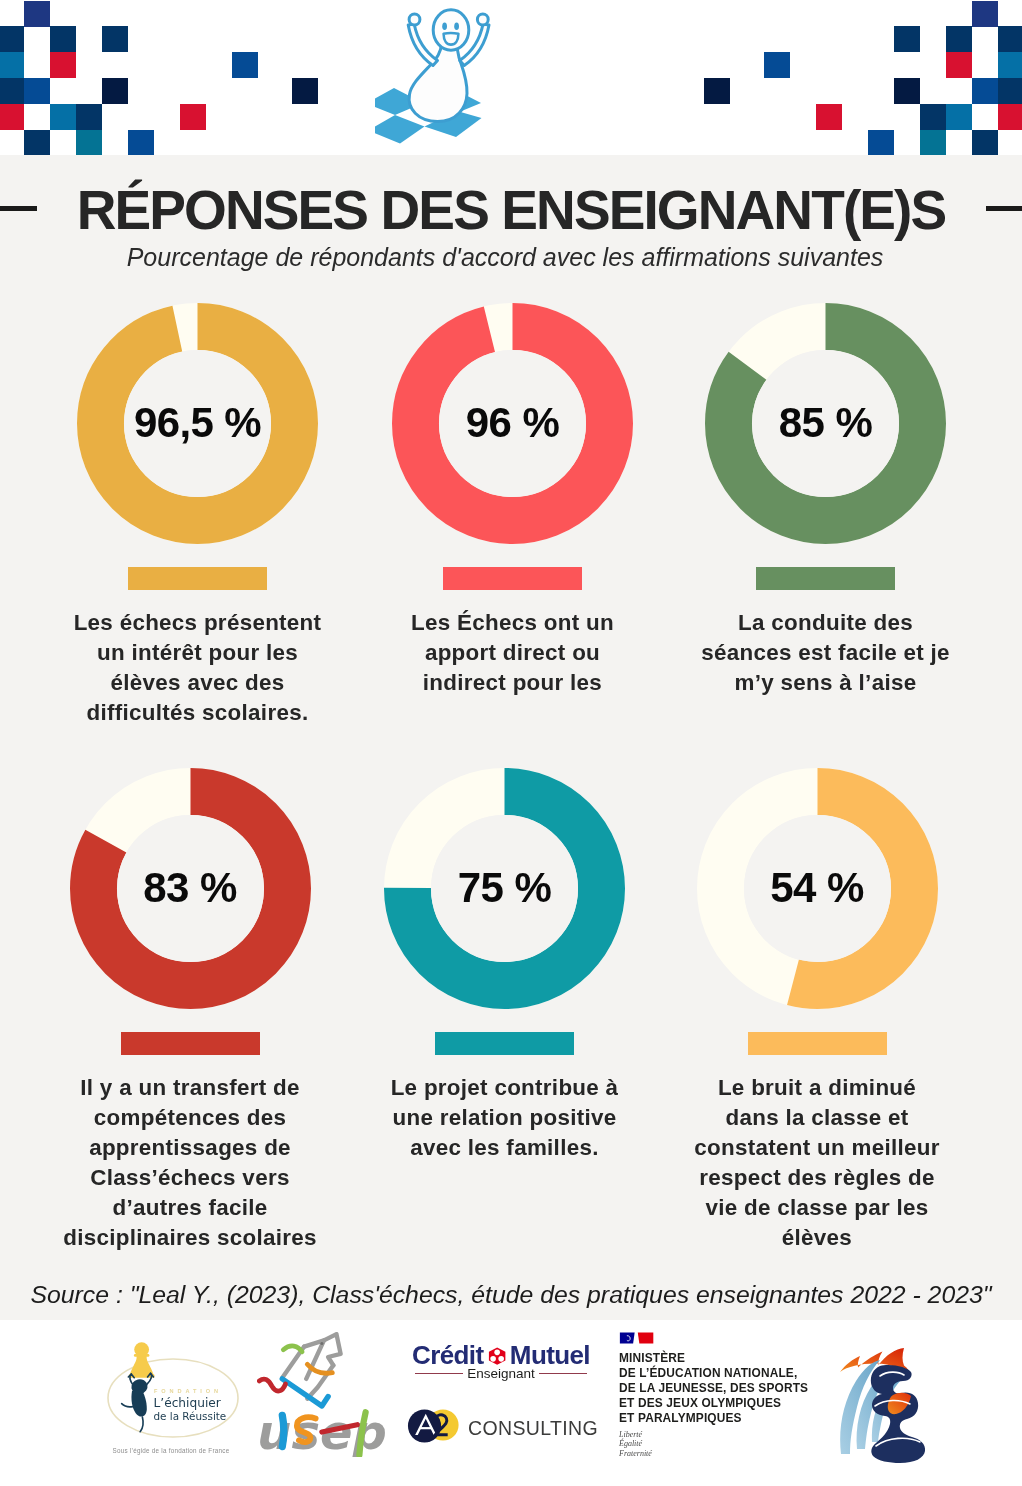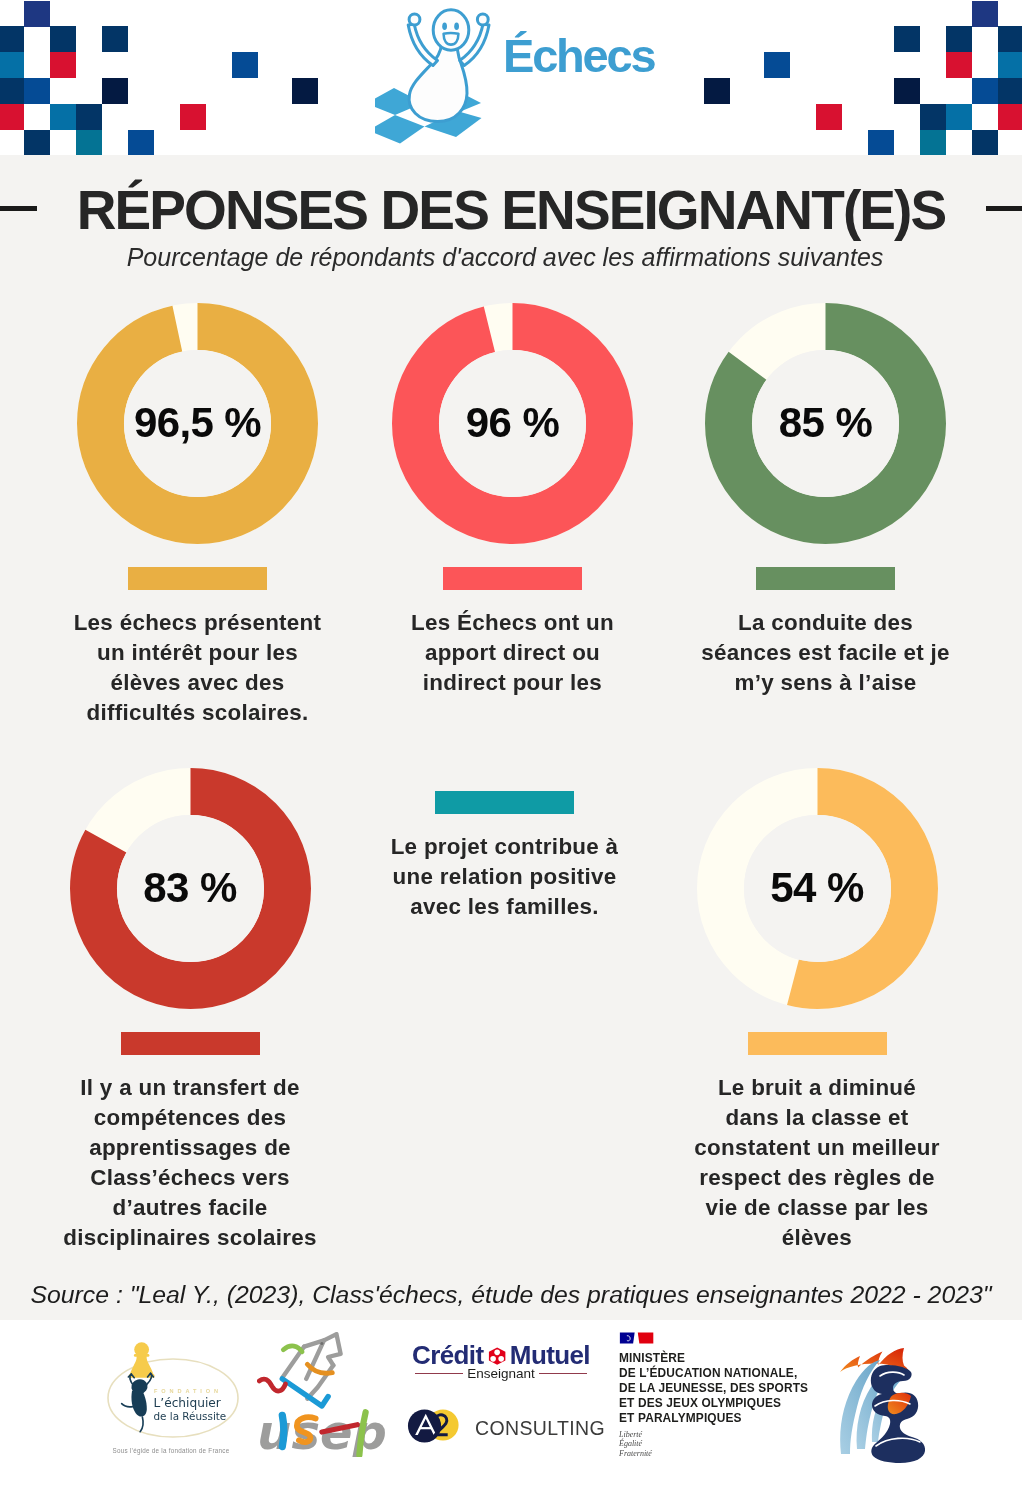--- a/index.html
+++ b/index.html
@@ -36,21 +36,21 @@
   .fsub { font-size:6.3px; fill:#8d8d8d; letter-spacing:0.25px; }
   .lg-usep { left:257px; top:12px; }
   .usept { font-size:46px; font-weight:bold; font-style:italic; fill:#9d9d9c; font-family:"DejaVu Sans", sans-serif; }
   .lg-cm { left:412px; top:20px; width:178px; }
   .cmrow { display:flex; align-items:center; justify-content:center; gap:4px; }
   .cmtxt { font-size:26px; font-weight:bold; color:#232c74; letter-spacing:-0.6px; }
   .cmlogo { display:block; }
   .cmsubrow { display:flex; align-items:center; justify-content:center; gap:4px; margin-top:-5px; }
   .cmsub { font-size:13.5px; color:#1d1d1b; }
   .cmline { display:block; width:48px; height:1.7px; background:#913a4c; }
-  .a2row { display:flex; align-items:center; justify-content:flex-start; gap:15px; margin-top:23px; padding-left:0px; }
+  .a2row { display:flex; align-items:center; justify-content:flex-start; gap:8px; margin-top:23px; padding-left:0px; }
   .a2logo { flex:0 0 auto; margin-left:-5px; }
   .a2txt { font-size:19.5px; color:#3c3c3b; letter-spacing:0.35px; position:relative; top:3px; }
   .lg-min { left:619px; top:11px; width:220px; }
   .flag { display:block; margin-bottom:6px; }
   .minlines div { font-size:11.9px; font-weight:bold; color:#1d1d1b; line-height:14.9px; letter-spacing:0.15px; }
   .devise div { font-size:8.0px; color:#4a4a49; font-style:italic; font-family:Liberation Serif, serif; line-height:1.2; }
   .devise { margin-top:4px; }
   .lg-coq { left:840px; top:28px; }
 </style>
 </head>
@@ -120,21 +120,20 @@
           L464.2,65.5 C478.2,56.0 486.2,40.5 489.0,25.0 Z"></path>
         <ellipse cx="451" cy="30" rx="17.8" ry="20.2" fill="#fdfdfd"></ellipse>
         <circle cx="414.5" cy="19.5" r="5.4" fill="#fdfdfd"></circle>
         <circle cx="482.8" cy="19.5" r="5.4" fill="#fdfdfd"></circle>
         <ellipse cx="444.6" cy="26.2" rx="2.4" ry="3.8" fill="#3d9ed1" stroke="none"></ellipse>
         <ellipse cx="456.6" cy="26.2" rx="2.4" ry="3.8" fill="#3d9ed1" stroke="none"></ellipse>
         <path fill="#fdfdfd" stroke-width="2.6" d="M443.6,33.8 C448.5,32.6 453.0,32.6 458.4,33.8 C458.4,41.0 455.0,44.6 451.0,44.6 C447.0,44.6 443.6,41.0 443.6,33.8 Z"></path>
       </g>
     </svg>
     <div class="logoText">
-      <div class="lt2">Échecs</div>
     </div>
   </div>
   <div class="dash" style="left:0px"></div>
   <div class="dash" style="left:986px"></div>
   <div class="titlewrap">
     <h1>RÉPONSES DES ENSEIGNANT(E)S</h1>
     <div class="subtitle">Pourcentage de répondants d'accord avec les affirmations suivantes</div>
   </div>
   <div class="grid" id="grid">
       <div class="cell" style="left: 32.5px; top: 303px;">
@@ -203,20 +202,29 @@
         <div class="caption">
           <div>Il y a un transfert de</div>
           <div>compétences des</div>
           <div>apprentissages de</div>
           <div>Class’échecs vers</div>
           <div>d’autres facile</div>
           <div>disciplinaires scolaires</div>
         </div>
       </div>
       <div class="cell" style="left: 339.5px; top: 768px;">
+        <div class="donut">
+          <svg width="241" height="241" viewBox="0 0 241 241">
+            <circle cx="120.5" cy="120.5" r="97" fill="none" stroke="#fffdf2" stroke-width="47"></circle>
+            <circle cx="120.5" cy="120.5" r="97" fill="none" stroke="#0f9ba5" stroke-width="47" stroke-dasharray="457.10 154.37" transform="rotate(-90 120.5 120.5)"></circle>
+          </svg>
+          <div class="hole">
+            <span class="pct">75 %</span>
+          </div>
+        </div>
         <div class="bar" style="background:#0f9ba5"></div>
         <div class="caption">
           <div>Le projet contribue à</div>
           <div>une relation positive</div>
           <div>avec les familles.</div>
         </div>
       </div>
       <div class="cell" style="left: 652px; top: 768px;">
         <div class="donut">
           <svg width="241" height="241" viewBox="0 0 241 241">

